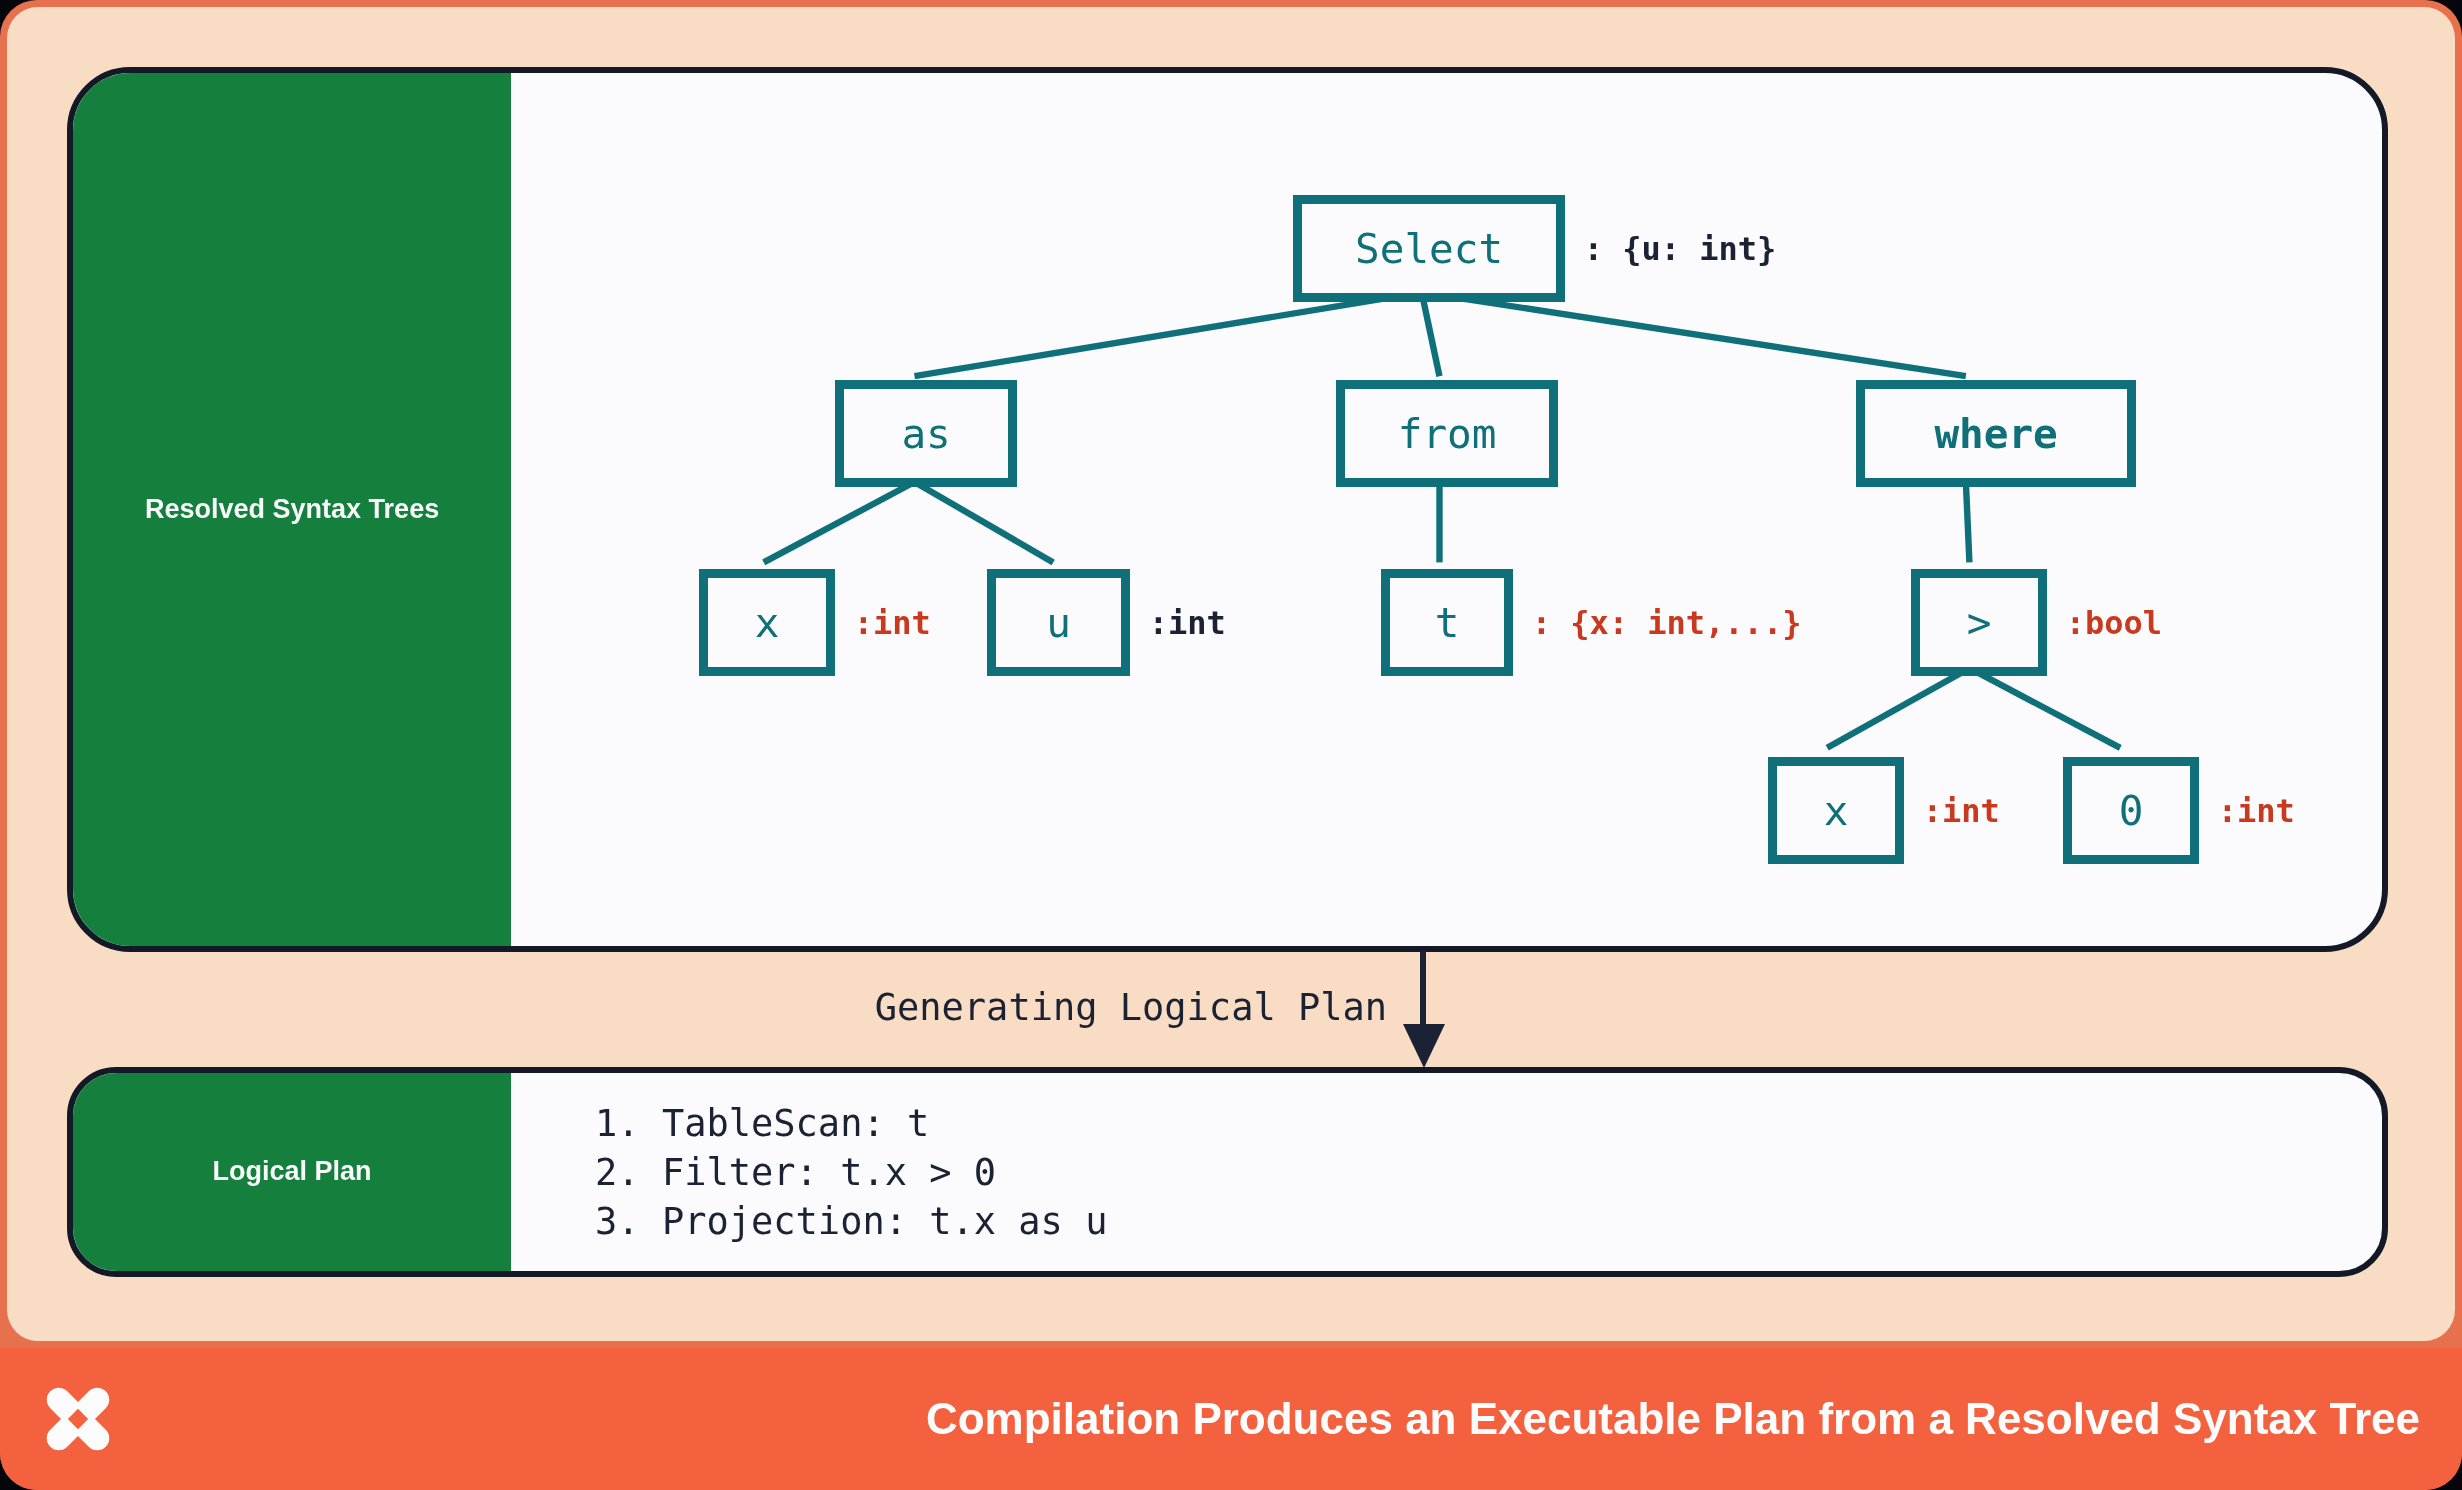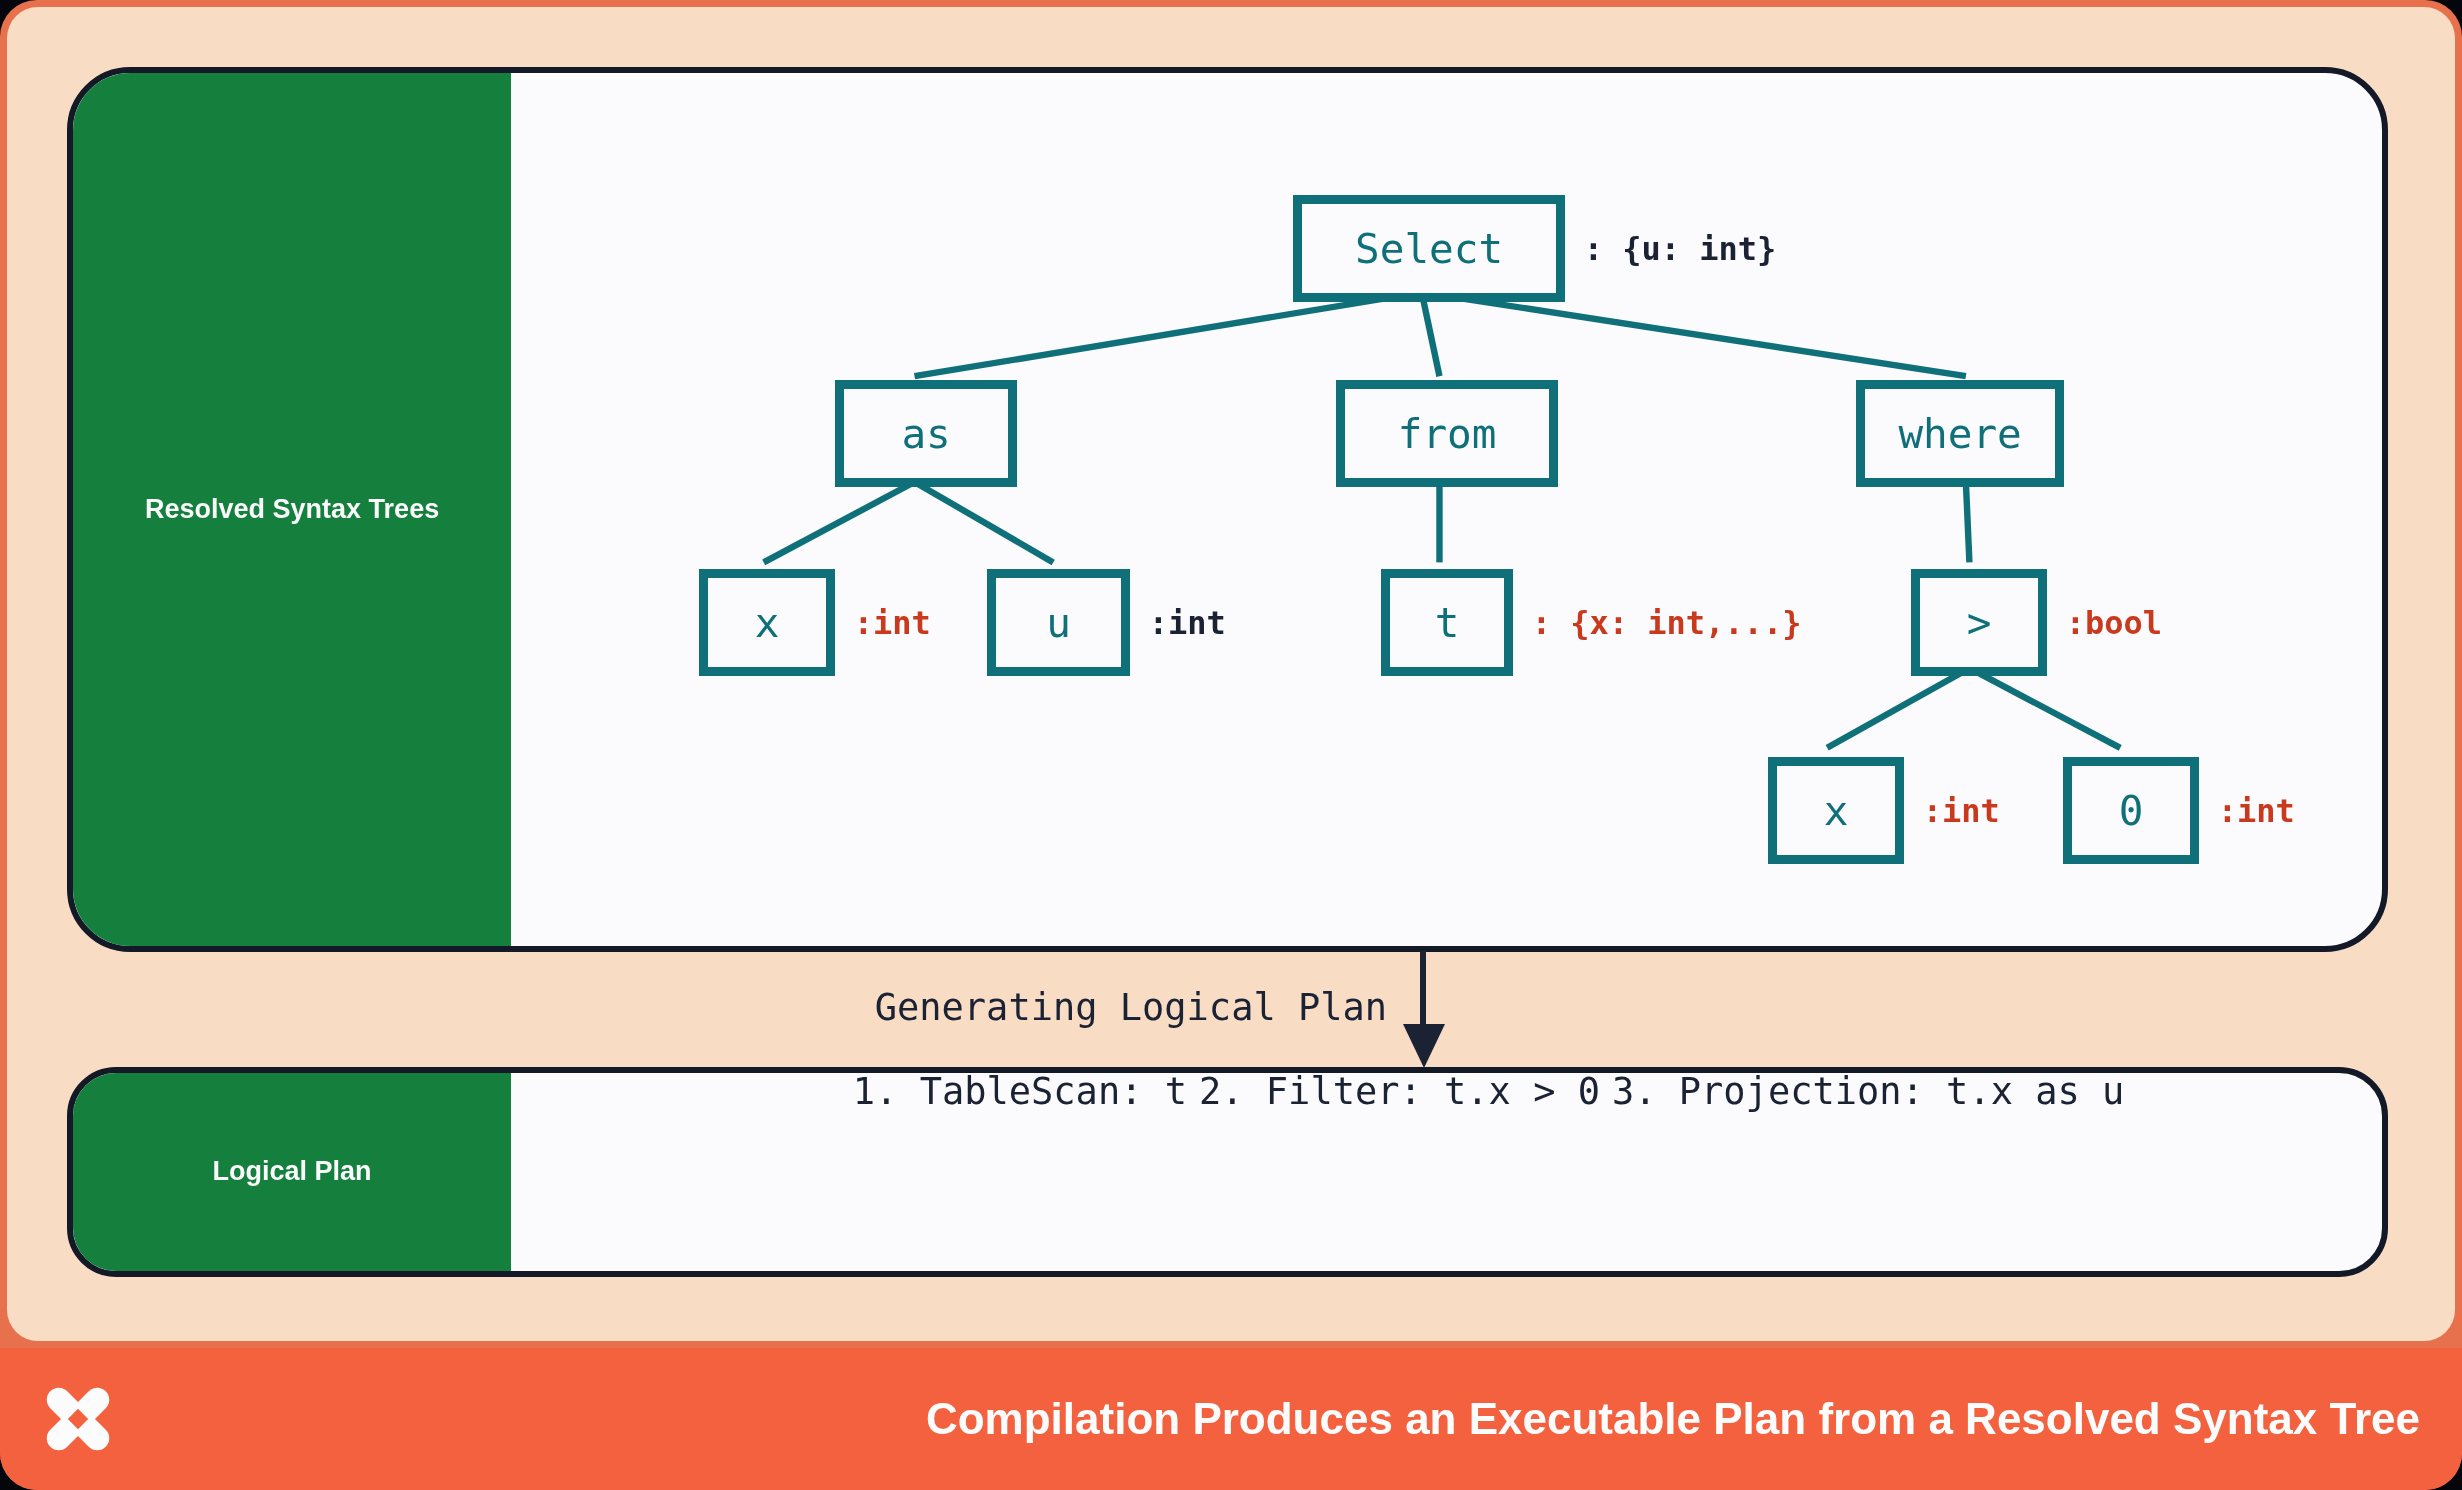--- a/index.html
+++ b/index.html
@@ -56,21 +56,21 @@
     margin-left:18.6px;white-space:pre;
     font-family:"DejaVu Sans Mono","Liberation Mono",monospace;
     font-weight:bold;font-size:32px;
   }
   .navy{color:#1B2233;}
   .red{color:#C8391D;}
   
   #n-select{left:1220px;top:122px;} #n-select .nbox{width:272px;}
   #n-as{left:762px;top:307px;}     #n-as .nbox{width:182px;}
   #n-from{left:1263px;top:307px;}   #n-from .nbox{width:222px;}
-  #n-where{left:1783px;top:307px;}  #n-where .nbox{width:208px;}
+  #n-where{left:1783px;top:307px;}  #n-where .nbox{width:280px;font-weight:bold;}
   #n-x1{left:626px;top:496px;}      #n-x1 .nbox{width:136px;}
   #n-u{left:914px;top:496px;}      #n-u .nbox{width:143px;}
   #n-t{left:1308px;top:496px;}      #n-t .nbox{width:132px;}
   #n-gt{left:1838px;top:496px;}     #n-gt .nbox{width:136px;}
   #n-x2{left:1695px;top:684px;}     #n-x2 .nbox{width:136px;}
   #n-zero{left:1990px;top:684px;}   #n-zero .nbox{width:136px;}
 
   .transition-label{
     position:absolute;left:0;top:981px;width:1380px;
     text-align:right;
@@ -78,21 +78,21 @@
     font-size:37px;color:#1B2233;line-height:1.1;
   }
   .arrow-line{position:absolute;left:1413px;top:944px;width:6.4px;height:74px;background:#1B2233;}
   .arrow-head{
     position:absolute;left:1396px;top:1017px;width:0;height:0;
     border-left:21px solid transparent;border-right:21px solid transparent;
     border-top:44px solid #1B2233;
   }
   .plan-steps{
     position:absolute;left:438px;right:0;top:0;bottom:0;
-    display:flex;justify-content:center;
+    display:flex;flex-direction:column;justify-content:center;
     padding-left:84px;box-sizing:border-box;gap:12px;
     font-family:"DejaVu Sans Mono","Liberation Mono",monospace;
     font-size:37px;line-height:1;color:#1B2233;
   }
   .brand-logo{margin-left:36px;flex:0 0 auto;}
   .footer-title{
     flex:1;text-align:right;padding-right:42px;
     font-weight:bold;font-size:44px;color:#FCFCFD;
     letter-spacing:0px;
   }

